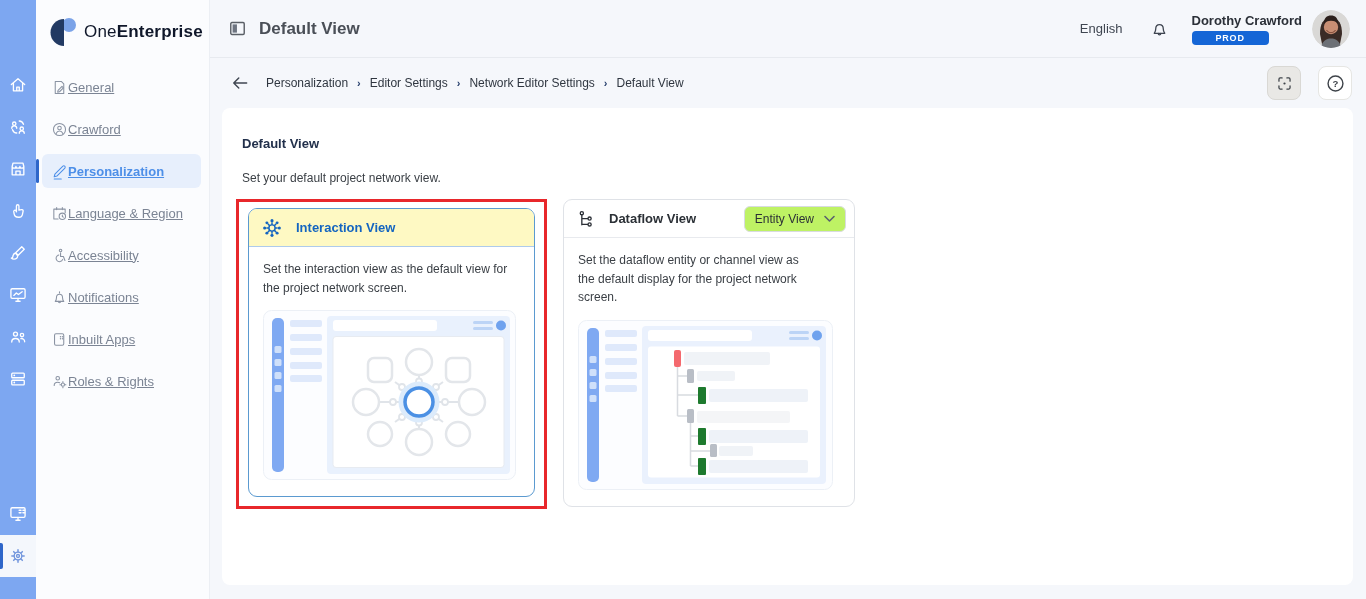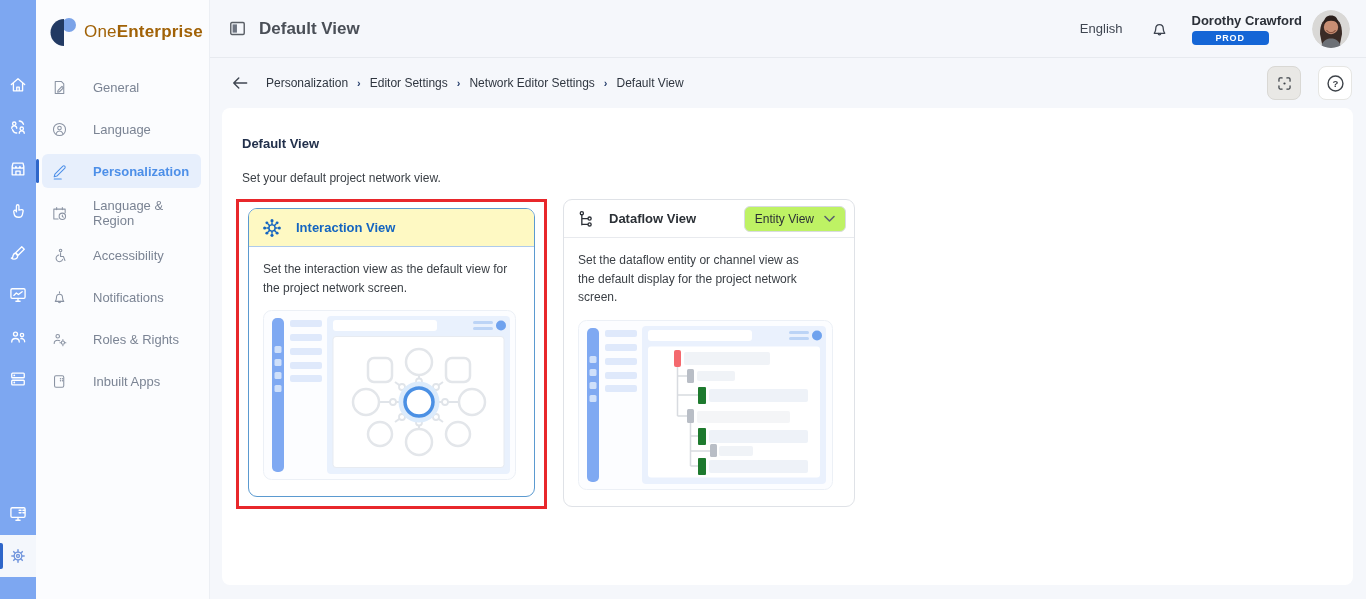--- a/index.html
+++ b/index.html
@@ -12,24 +12,24 @@
   .strip-item { width:36px; height:42px; display:flex; align-items:center; justify-content:center; cursor:pointer; }
   .strip-bottom { margin-top:auto; padding-bottom:22px; }
   .strip-item.active { background:#f4f7fc; position:relative; }
   .strip-item.active::before { content:""; position:absolute; left:0; top:8px; bottom:8px; width:3px; background:#2e66c9; border-radius:0 2px 2px 0; }
   .strip svg { stroke:#fff; fill:none; stroke-width:1.6; stroke-linecap:round; stroke-linejoin:round; }
   .strip-item.active svg { stroke:#7296dd; }
 
   
   .sidebar { width:174px; background:#fbfcfe; border-right:1px solid #eceff4; flex-shrink:0; padding-top:10px; }
   .logo { display:flex; align-items:center; gap:2px; padding:4px 0 14px 12px; }
-  .logo-text { font-size:17px; color:#a16207; letter-spacing:.2px; }
+  .logo-text { font-size:17px; color:#0f172a; letter-spacing:.2px; }
   .logo-text b { font-weight:800; }
   .menu { padding:6px 8px 0 6px; }
-  .menu-item { display:flex; align-items:center; gap:25px; height:34px; margin-bottom:8px; padding-left:9px; border-radius:6px; font-size:13px; color:#7b8494; cursor:pointer; position:relative; }
+  .menu-item { display:flex; align-items:center; gap:0; height:34px; margin-bottom:8px; padding-left:9px; border-radius:6px; font-size:13px; color:#7b8494; cursor:pointer; position:relative;text-decoration:underline; }
   .menu-item svg { stroke:#8a93a3; fill:none; stroke-width:1.5; stroke-linecap:round; stroke-linejoin:round; flex-shrink:0; }
   .menu-item.active { background:#e7effc; color:#4d8fe8; font-weight:bold; }
   .menu-item.active svg { stroke:#4d8fe8; }
   .menu-item.active::before { content:""; position:absolute; left:-6px; top:5px; bottom:5px; width:3px; background:#2e66c9; border-radius:2px; }
 
   
   .main { flex:1; background:#f5f7fb; display:flex; flex-direction:column; min-width:0; }
   .topbar { height:58px; display:flex; align-items:center; padding:0 16px 0 18px; border-bottom:1px solid #e7eaef; flex-shrink:0; }
   .page-title { font-size:17px; font-weight:bold; color:#4a4f57; margin-left:12px; }
   .topbar-right { margin-left:auto; display:flex; align-items:center; }
@@ -161,21 +161,21 @@
             <path d="m10 16 5.5-5.5 2 2L12 18l-2.6.6z"></path>
           </svg>
         <span>General</span>
       </div>
       <div class="menu-item">
         <svg width="17" height="17" viewBox="0 0 24 24">
             <circle cx="12" cy="12" r="8.5"></circle>
             <circle cx="12" cy="9.8" r="2.5"></circle>
             <path d="M7.3 17.6c.9-2.3 2.6-3.5 4.7-3.5s3.8 1.2 4.7 3.5"></path>
           </svg>
-        <span>Language</span>
+        <span>Crawford</span>
       </div>
       <div class="menu-item active">
         <svg width="17" height="17" viewBox="0 0 24 24">
             <path d="m4.5 19.5 1-3.8L16.8 4.4a2 2 0 0 1 2.8 2.8L8.3 18.5z"></path>
             <path d="M4.5 22.5h10"></path>
           </svg>
         <span>Personalization</span>
       </div>
       <div class="menu-item">
         <svg width="17" height="17" viewBox="0 0 24 24">
@@ -196,33 +196,33 @@
       </div>
       <div class="menu-item">
         <svg width="17" height="17" viewBox="0 0 24 24">
             <path d="M6 17.5h12c-1-1.2-1.7-2-1.7-5.2 0-2.8-1.8-4.8-4.3-4.8s-4.3 2-4.3 4.8c0 3.2-.7 4-1.7 5.2z"></path>
             <path d="M10.5 17.5c0 2.4 3 2.4 3 0M12 5.5V4"></path>
           </svg>
         <span>Notifications</span>
       </div>
       <div class="menu-item">
         <svg width="17" height="17" viewBox="0 0 24 24">
+            <rect x="5" y="4" width="13" height="16" rx="2"></rect>
+            <path d="M13.5 8h.01M16.5 8h.01M13.5 11h.01M16.5 11h.01" stroke-width="2.2"></path>
+          </svg>
+        <span>Inbuilt Apps</span>
+      </div>
+      <div class="menu-item">
+        <svg width="17" height="17" viewBox="0 0 24 24">
             <circle cx="9.5" cy="7.5" r="2.5"></circle>
             <path d="M4.5 17.5c0-2.8 2.2-4.5 5-4.5 1 0 2 .2 2.8.7"></path>
             <circle cx="16.8" cy="16.5" r="2.3"></circle>
             <path d="M16.8 13.2v-1M16.8 20.8v-1M20 16.5h1M12.6 16.5h1"></path>
           </svg>
         <span>Roles &amp; Rights</span>
-      </div>
-      <div class="menu-item">
-        <svg width="17" height="17" viewBox="0 0 24 24">
-            <rect x="5" y="4" width="13" height="16" rx="2"></rect>
-            <path d="M13.5 8h.01M16.5 8h.01M13.5 11h.01M16.5 11h.01" stroke-width="2.2"></path>
-          </svg>
-        <span>Inbuilt Apps</span>
       </div>
     </nav>
   </aside>
 
   <div class="main">
 
     <header class="topbar">
       <svg width="19" height="19" viewBox="0 0 24 24">
           <rect x="3.5" y="4.5" width="17" height="15" rx="1.5" fill="none" stroke="#5a5f66" stroke-width="1.8"></rect>
           <rect x="5.8" y="6.8" width="5.5" height="10.4" fill="#6d7480"></rect>

